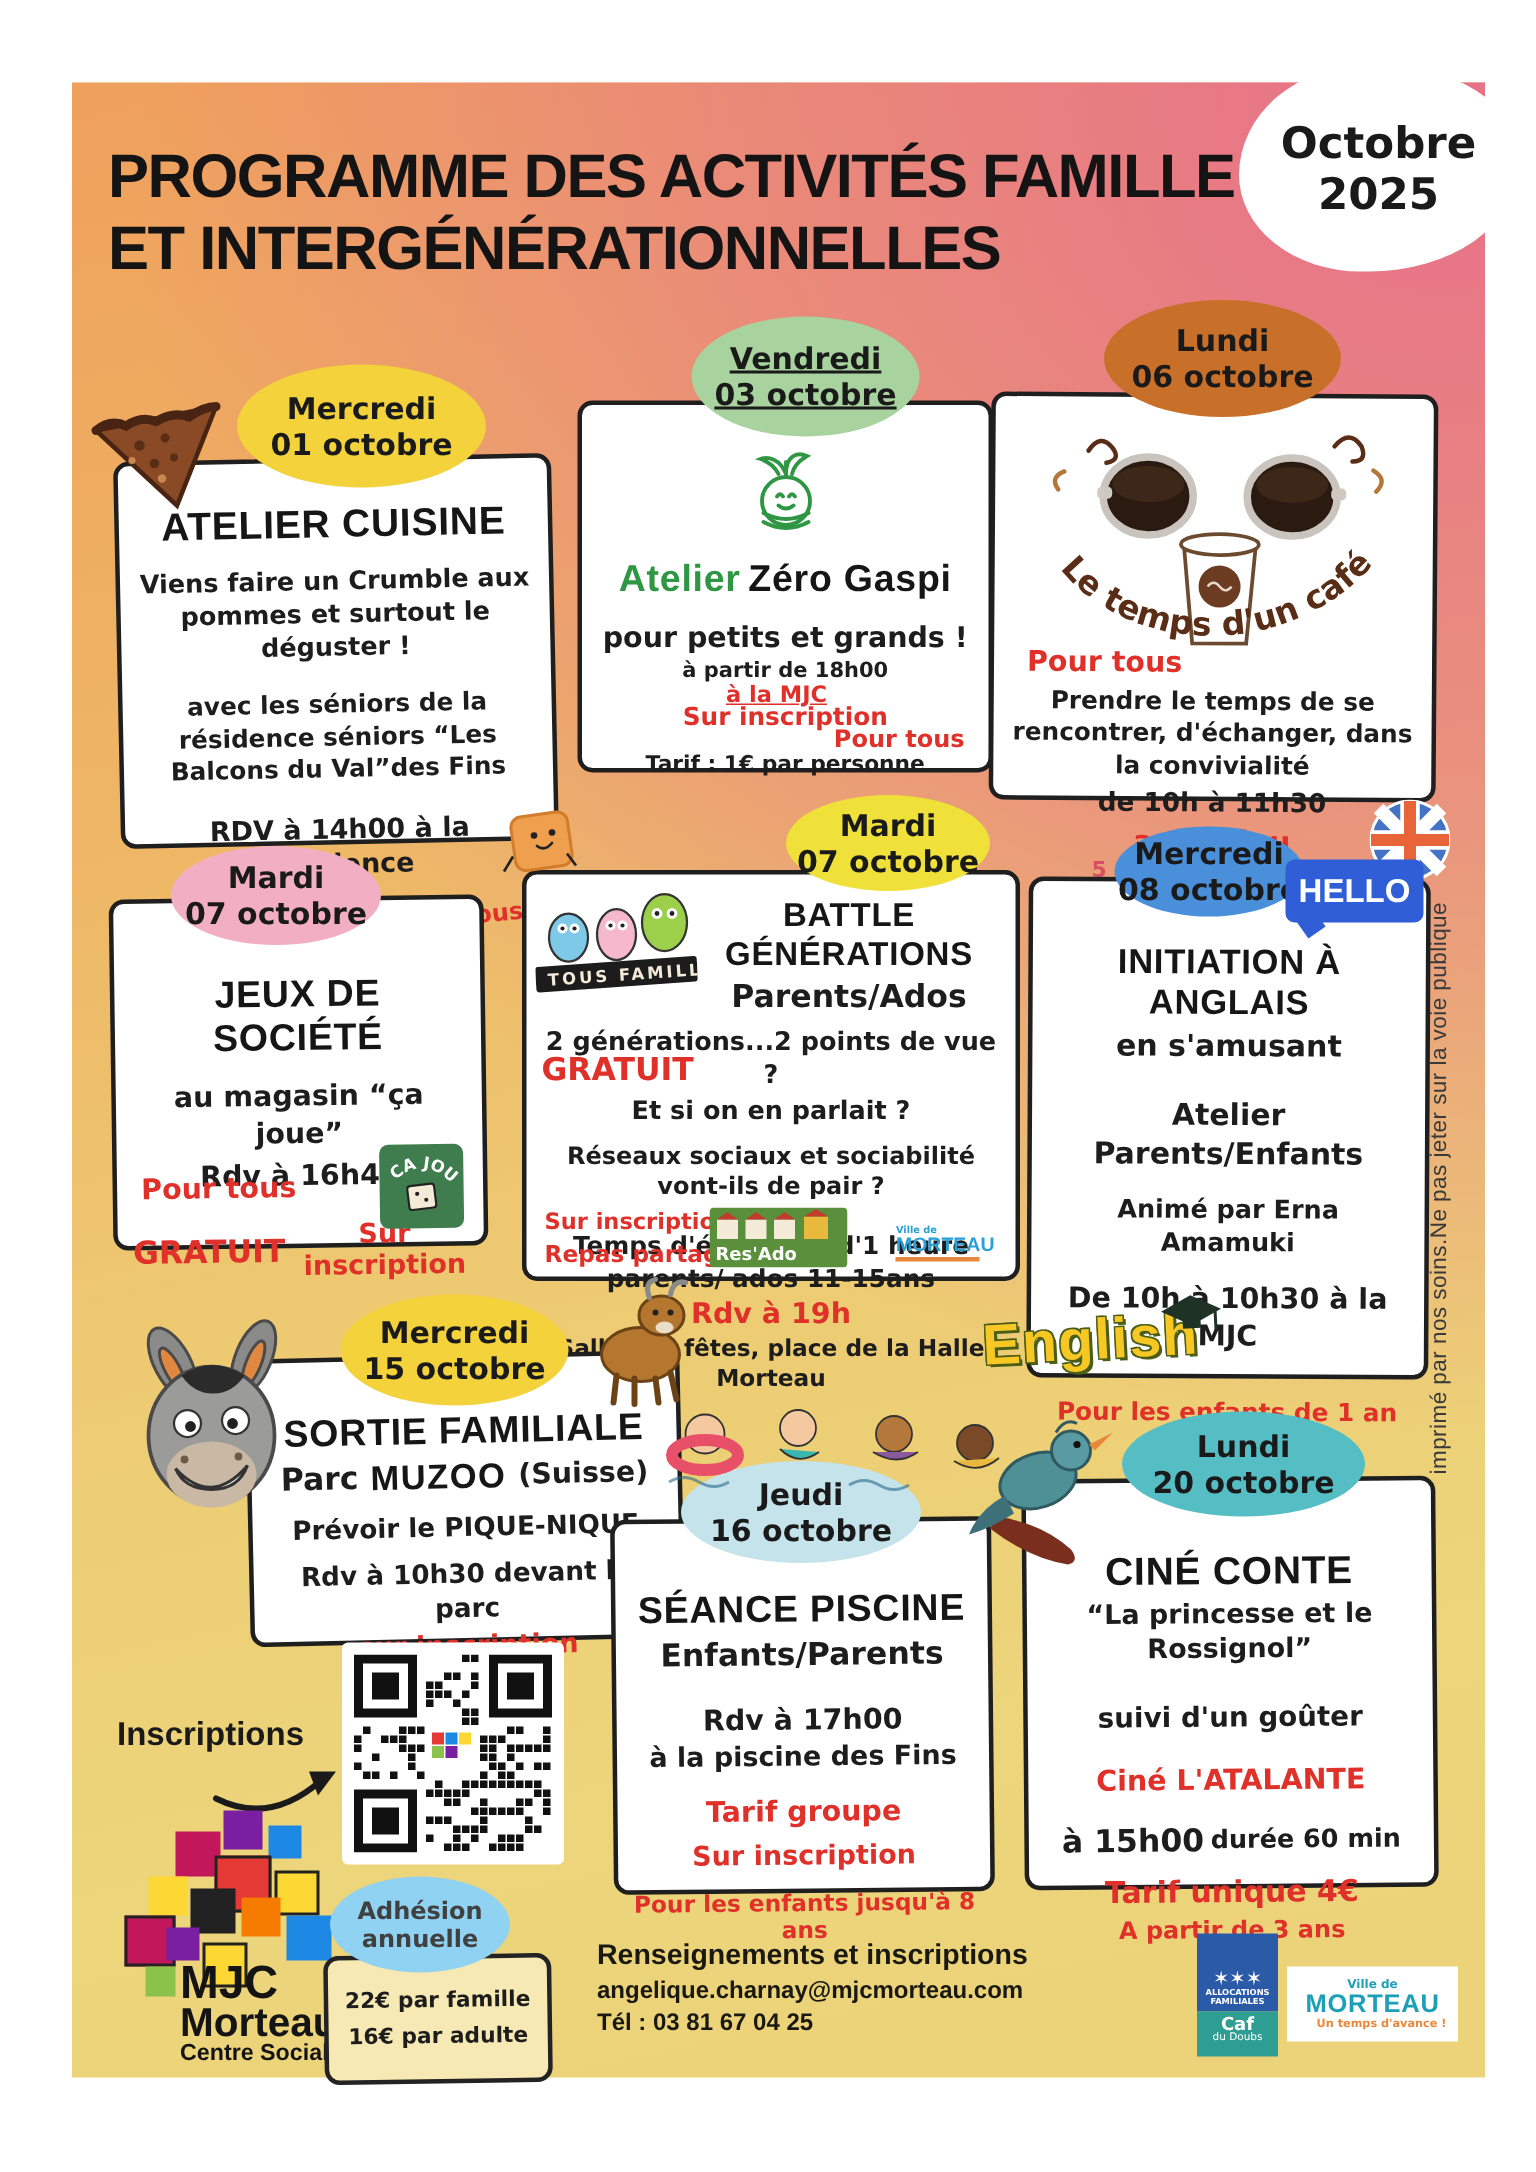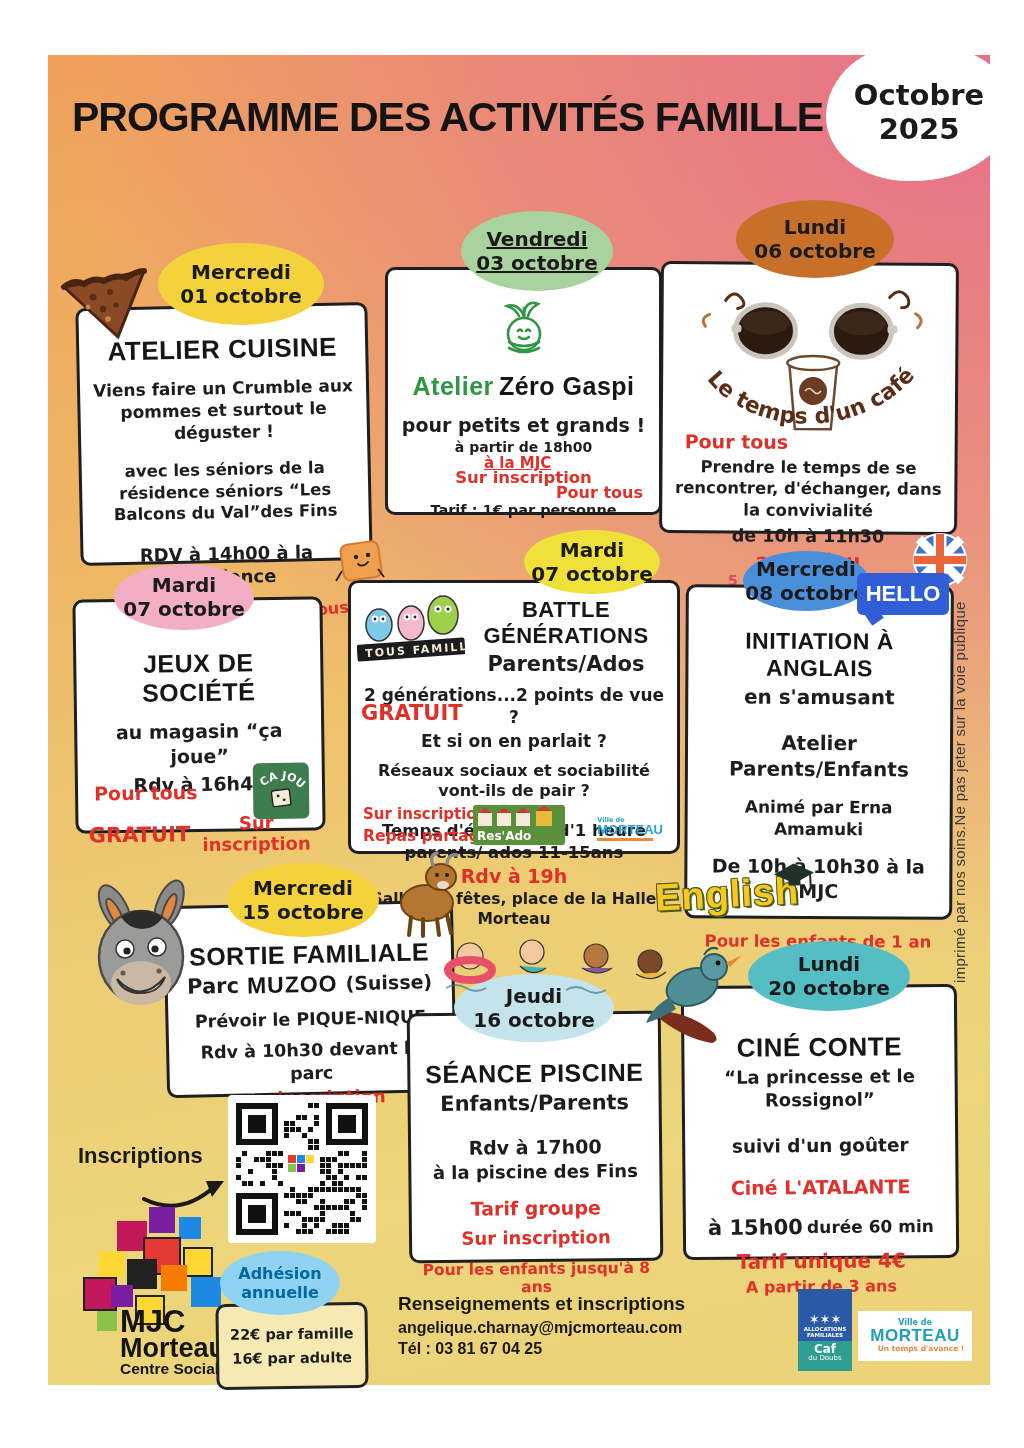--- a/index.html
+++ b/index.html
@@ -52,21 +52,21 @@
   .card-cine .box{transform:rotate(-.5deg);}
   .card-cine .bubble{left:66px;top:-44px;width:162px;height:70px;}
   
   .side-note{position:absolute;left:903px;top:478px;height:450px;writing-mode:vertical-rl;transform:rotate(180deg);
     font-size:15px;color:#3a3a3a;font-weight:400;letter-spacing:.3px;font-family:"Liberation Sans",sans-serif;}
   .inscriptions{position:absolute;left:30px;top:1088px;font-family:"Liberation Sans",sans-serif;
     font-weight:700;font-size:22px;color:#1a1a1a;}
   .qr-wrap{position:absolute;left:180px;top:1040px;width:148px;height:148px;background:#ffffff;border-radius:4px;
     display:flex;align-items:center;justify-content:center;}
   .adhesion-bubble{position:absolute;left:172px;top:1196px;width:120px;height:64px;background:#8fd2f2;border-radius:50%;
-    display:flex;flex-direction:column;align-items:center;justify-content:center;font-weight:700;font-size:16px;color:#0369a1;z-index:3;}
+    display:flex;flex-direction:column;align-items:center;justify-content:center;font-weight:700;font-size:16px;color:#404040;z-index:3;}
   .price-box{position:absolute;left:168px;top:1248px;width:146px;height:80px;background:#f7e9b3;border:3px solid #232323;
     border-radius:10px;transform:rotate(-.8deg);display:flex;flex-direction:column;align-items:center;justify-content:center;gap:8px;
     font-weight:700;font-size:14.5px;color:#1d1d1d;}
   .mjc-text{position:absolute;left:72px;top:1252px;text-align:left;color:#141414;font-family:"Liberation Sans",sans-serif;line-height:.95;}
   .mjc-text .l1{font-size:31px;font-weight:900;}
   .mjc-text .l2{font-size:27px;font-weight:900;}
   .mjc-text .l3{font-size:15.5px;font-weight:900;}
   .contact{position:absolute;left:350px;top:1238px;text-align:left;color:#191912;font-family:"Liberation Sans",sans-serif;}
   .contact .c1{font-size:19px;font-weight:900;}
   .contact .c2{font-size:16px;font-weight:700;margin-top:4px;}
@@ -94,20 +94,21 @@
   .sq{position:absolute;}
 </style>
 </head>
 <body>
 
 <div id="page">
  <div id="poster">
 
   <div class="title">
     <div>PROGRAMME DES ACTIVITÉS FAMILLE</div>
+    <div>ET INTERGÉNÉRATIONNELLES</div>
   </div>
   <div class="month-badge">
     <span>Octobre</span>
     <span>2025</span>
   </div>
 
   <div class="card card-cuisine">
     <div class="box" style="padding:26px 12px 0;">
       <div class="t-title">ATELIER CUISINE</div>
       <div class="t-body" style="margin-top:12px;font-size:17px;">Viens faire un Crumble aux pommes et surtout le déguster !</div>

